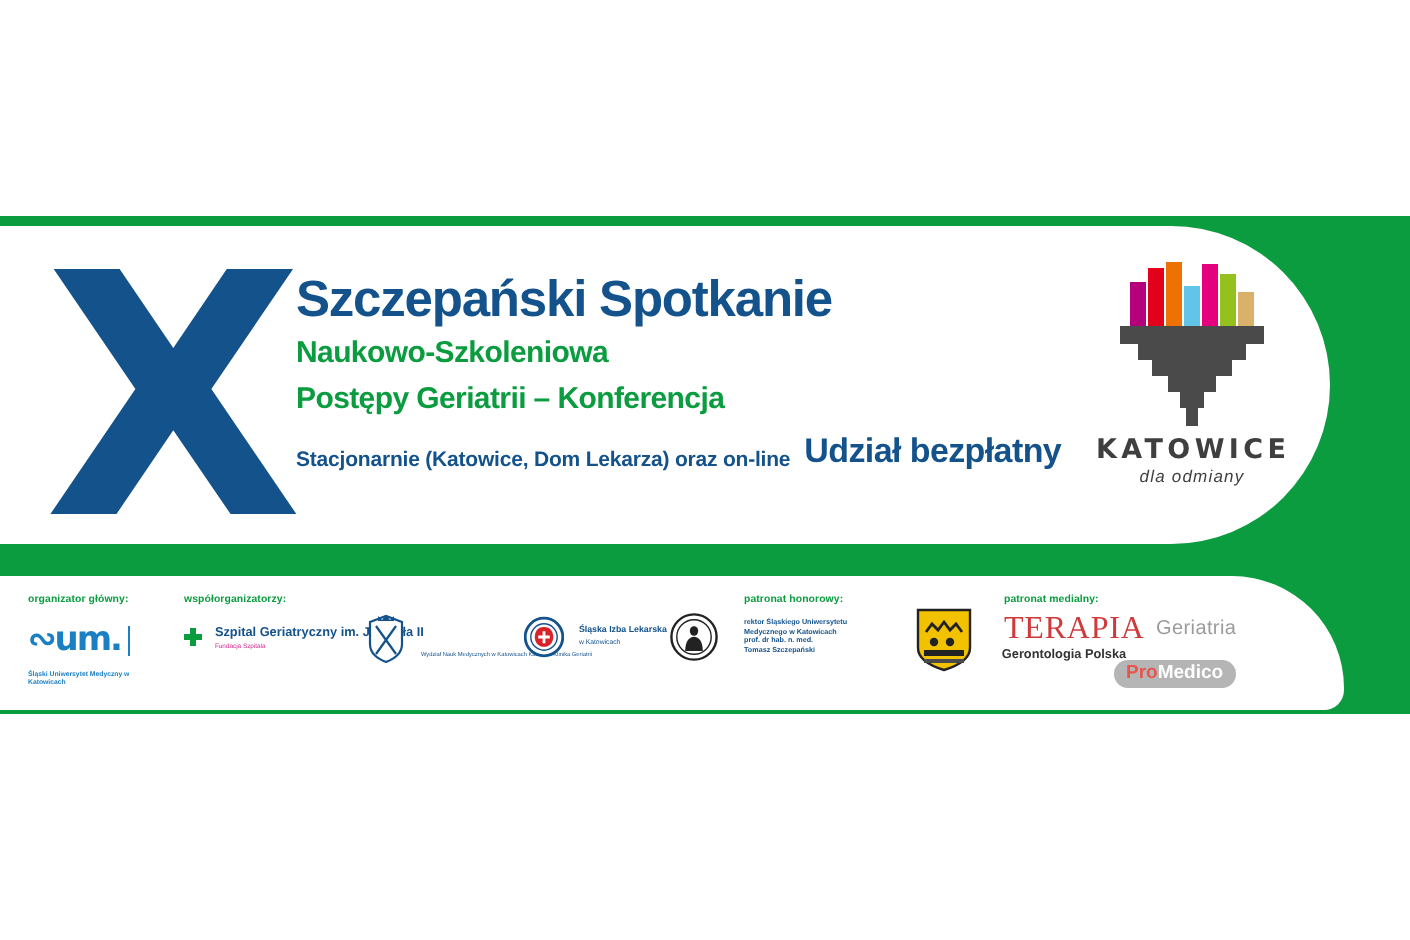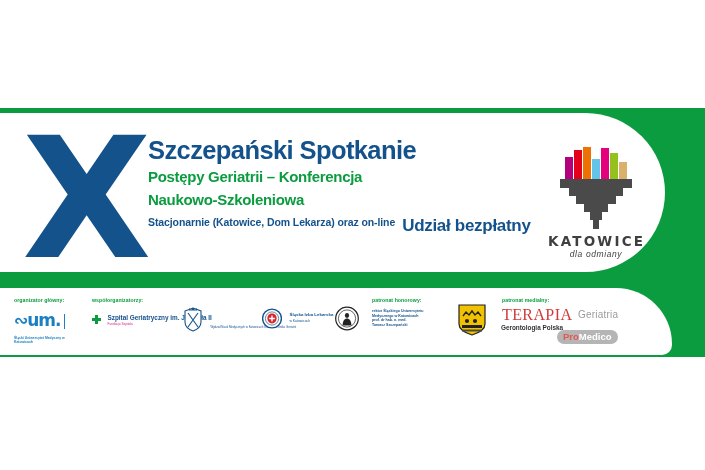--- a/index.html
+++ b/index.html
@@ -77,39 +77,39 @@
     font-size:15px;
     font-weight:bold;
     line-height:18.5px;
     letter-spacing:-0.3px;
     margin-top:4px;
     white-space:nowrap;
   }
   .t-foot{
     margin-top:7px;
     display:flex;
-    align-items:flex-start;
+    align-items:flex-end;
     gap:7px;
     white-space:nowrap;
   }
   .t-foot-mode{
     color:#14528c;
     font-size:10.5px;
     font-weight:bold;
     letter-spacing:-0.1px;
   }
   .t-foot-free{
     color:#14528c;
     font-size:17px;
     font-weight:bold;
     letter-spacing:-0.3px;
   }
 
   
-  .kato{position:absolute;left:548px;top:32px;width:96px;height:128px;}
+  .kato{position:absolute;left:548px;top:16px;width:96px;height:128px;}
   .kato-bars{position:absolute;left:17px;top:2px;width:62px;height:34px;display:flex;align-items:flex-end;gap:1px;}
   .kb{flex:1;}
   .kato-heart{position:absolute;left:12px;top:34px;width:72px;height:50px;}
   .kato-name{
     position:absolute;left:0;top:88px;width:96px;text-align:center;
     color:#3f3f3f;font-size:13.5px;font-weight:bold;letter-spacing:2.2px;
     font-family:"DejaVu Sans",sans-serif;
   }
   .kato-tag{
     position:absolute;left:0;top:104px;width:96px;text-align:center;
@@ -166,22 +166,22 @@
 
   <div class="banner">
     <div class="band-top"></div>
 
     <div class="white-main">
 
       <div class="xmark">X</div>
 
       <div class="txt">
         <div class="t-title">Szczepański Spotkanie</div>
+        <div class="t-sub">Naukowo-Szkoleniowa</div>
         <div class="t-sub">Postępy Geriatrii – Konferencja</div>
-        <div class="t-sub">Naukowo-Szkoleniowa</div>
         <div class="t-foot">
           <span class="t-foot-mode">Stacjonarnie (Katowice, Dom Lekarza) oraz on-line</span>
           <span class="t-foot-free">Udział bezpłatny</span>
         </div>
       </div>
 
       <div class="kato">
         <div class="kato-bars">
           <div class="kb" style="height:24px;background:#b5007d"></div>
           <div class="kb" style="height:31px;background:#e3001b"></div>

